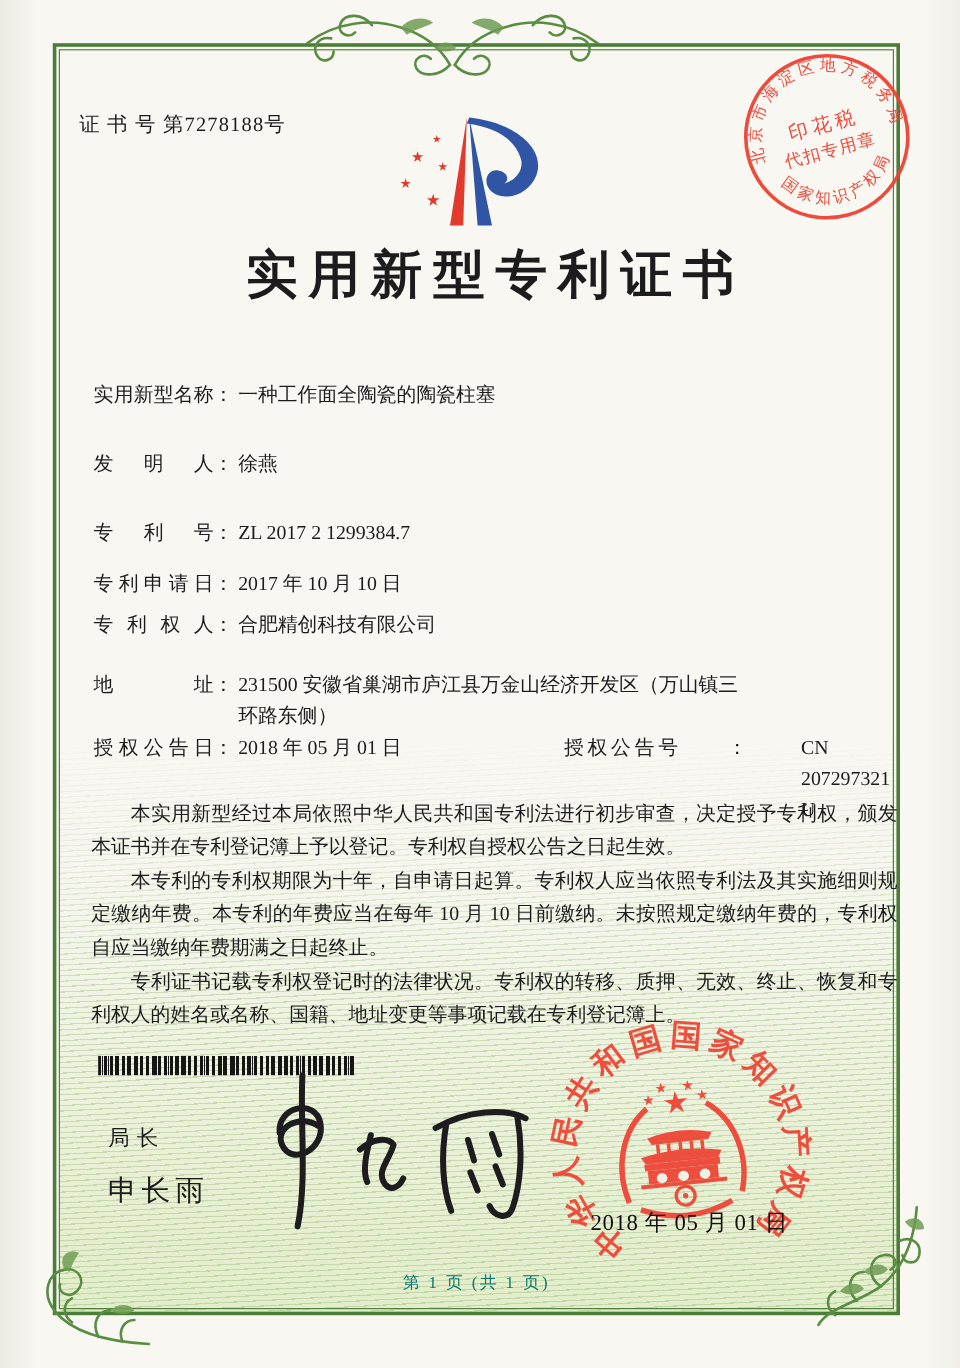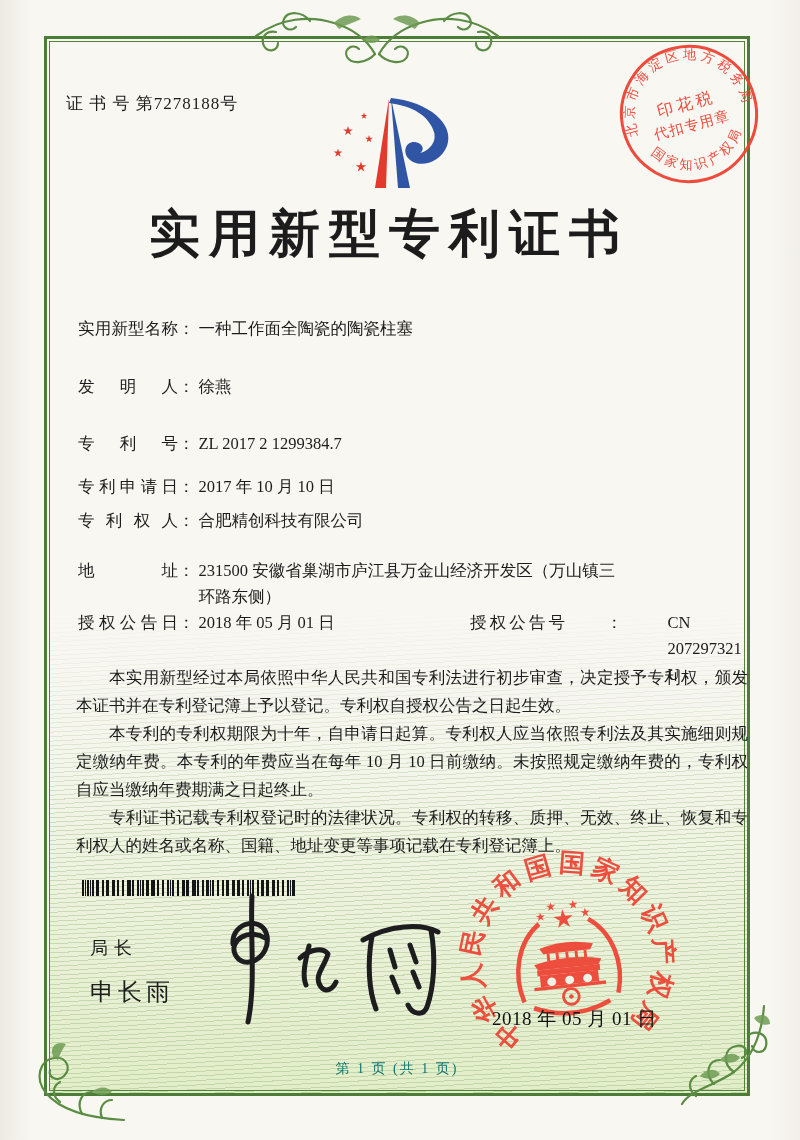--- a/index.html
+++ b/index.html
@@ -20,21 +20,21 @@
   .waves{
     position:absolute;left:50px;top:610px;width:698px;height:483px;
     background:
       repeating-linear-gradient(177deg, rgba(122,160,92,0.30) 0 1px, rgba(255,255,255,0) 1px 4.5px),
       linear-gradient(to bottom, rgba(240,244,228,0) 0%, rgba(234,241,216,0.55) 45%, rgba(224,236,198,0.95) 100%);
     -webkit-mask-image:linear-gradient(to bottom, transparent 0, #000 45%);
     mask-image:linear-gradient(to bottom, transparent 0, #000 45%);
   }
   
   .certno{left:66px;top:92px;font-size:17px;letter-spacing:1px;}
-  .title{left:36px;top:200px;width:706px;text-align:center;font-size:51px;font-weight:700;letter-spacing:9px;}
+  .title{left:60px;top:200px;width:706px;text-align:center;font-size:43px;font-weight:700;letter-spacing:9px;}
   .fields{left:78px;top:316px;width:672px;font-size:16.5px;line-height:26px;}
   .frow{display:flex;align-items:flex-start;position:relative;}
   .flabel{display:inline-block;width:100px;text-align:justify;text-align-last:justify;flex:none;}
   .fcolon{flex:none;margin-right:4px;}
   .fvalue{display:inline-block;}
   .addr-val{width:418px;}
   .mb1{margin-bottom:32px;}.mb2{margin-bottom:31px;}.mb3{margin-bottom:17px;}
   .mb4{margin-bottom:8px;}.mb5{margin-bottom:24px;}.mb6{margin-bottom:0;}
   .row-right{position:absolute;left:392px;top:0;display:flex;gap:41px;}
   .row-right .flabel{width:95px;}

